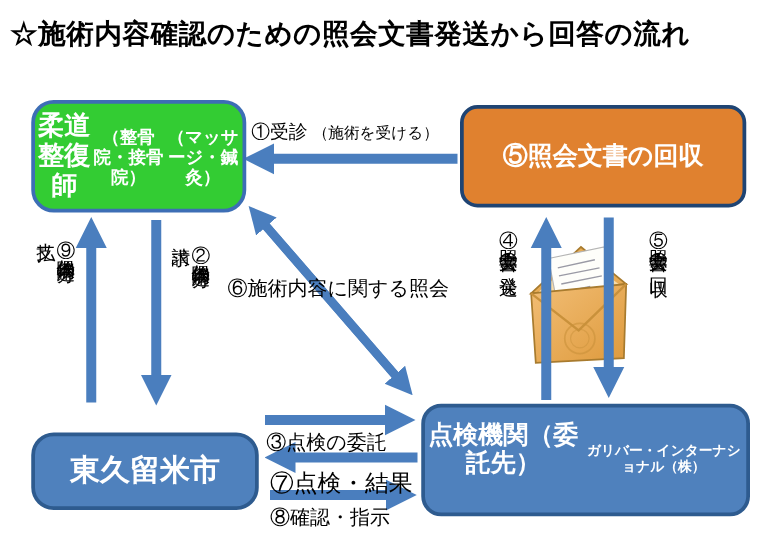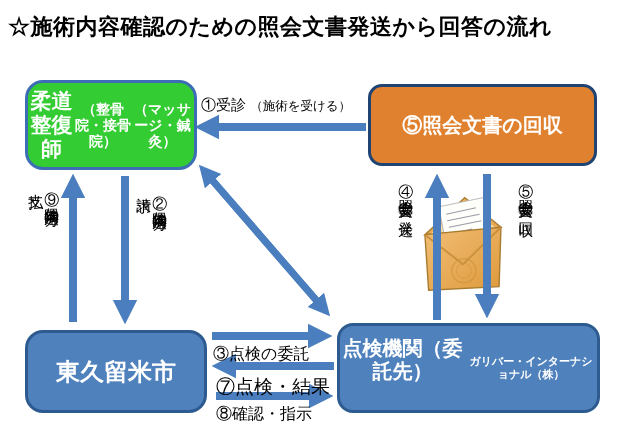--- a/index.html
+++ b/index.html
@@ -13,21 +13,21 @@
   }
   .box{
     position:absolute;box-sizing:border-box;display:flex;flex-direction:row;
     justify-content:center;align-items:center;text-align:center;color:#fff;
     font-weight:bold;border-style:solid;border-width:3px;line-height:1.15;
   }
   .box-practitioner{left:25px;top:80px;width:172px;height:90px;background:#33CC33;border-color:#3D6EB5;border-radius:18px;}
   .box-practitioner .l1{font-size:21px;}
   .box-practitioner .l2,.box-practitioner .l3{font-size:14px;text-align:center;}
   .box-insured{left:368px;top:84px;width:229px;height:82px;background:#E0812F;border-color:#1F4473;border-radius:14px;font-size:20px;line-height:1.3;}
-  .box-city{left:25px;top:330px;width:182px;height:83px;background:#4F81BD;border-color:#2E5B8F;border-radius:18px;font-size:24px;}
+  .box-city{left:25px;top:346px;width:182px;height:62px;background:#4F81BD;border-color:#2E5B8F;border-radius:18px;font-size:24px;}
   .box-inspection{left:337px;top:323px;width:263px;height:90px;background:#4F81BD;border-color:#2E5B8F;border-radius:16px;}
   .box-inspection .l1{font-size:20px;margin-bottom:16px;}
   .box-inspection .l2,.box-inspection .l3{font-size:11px;}
   .lbl{position:absolute;z-index:3;white-space:nowrap;}
   .lbl-s1{left:201px;top:96px;font-size:15px;}
   .lbl-s1 .sub{font-size:12.5px;}
   .lbl-s6{left:182px;top:221px;font-size:16px;}
   .lbl-s3{left:213px;top:344px;font-size:16px;}
   .lbl-s7{left:216px;top:374px;font-size:19px;}
   .lbl-s8{left:216px;top:404px;font-size:16px;}
@@ -103,20 +103,21 @@
 
   <div class="box box-inspection boxlayer">
     <div class="l1">点検機関（委託先）</div>
     <div class="l2">ガリバー・インターナショナル（株）</div>
   </div>
 
   <div class="lbl lbl-s1">
     <span>①受診</span>
     <span class="sub">（施術を受ける）</span>
   </div>
+  <div class="lbl lbl-s6">⑥施術内容に関する照会</div>
   <div class="lbl lbl-s3">③点検の委託</div>
   <div class="lbl lbl-s7">⑦点検・結果</div>
   <div class="lbl lbl-s8">⑧確認・指示</div>
 
   <div class="vcol v-s9a">⑨保険適用分の</div>
   <div class="vcol v-s9b">支払</div>
   <div class="vcol v-s2a">②保険適用分の</div>
   <div class="vcol v-s2b">請求</div>
   <div class="vcol v-s4">④照会文書の発送</div>
   <div class="vcol v-s5">⑤照会文書の回収</div>

